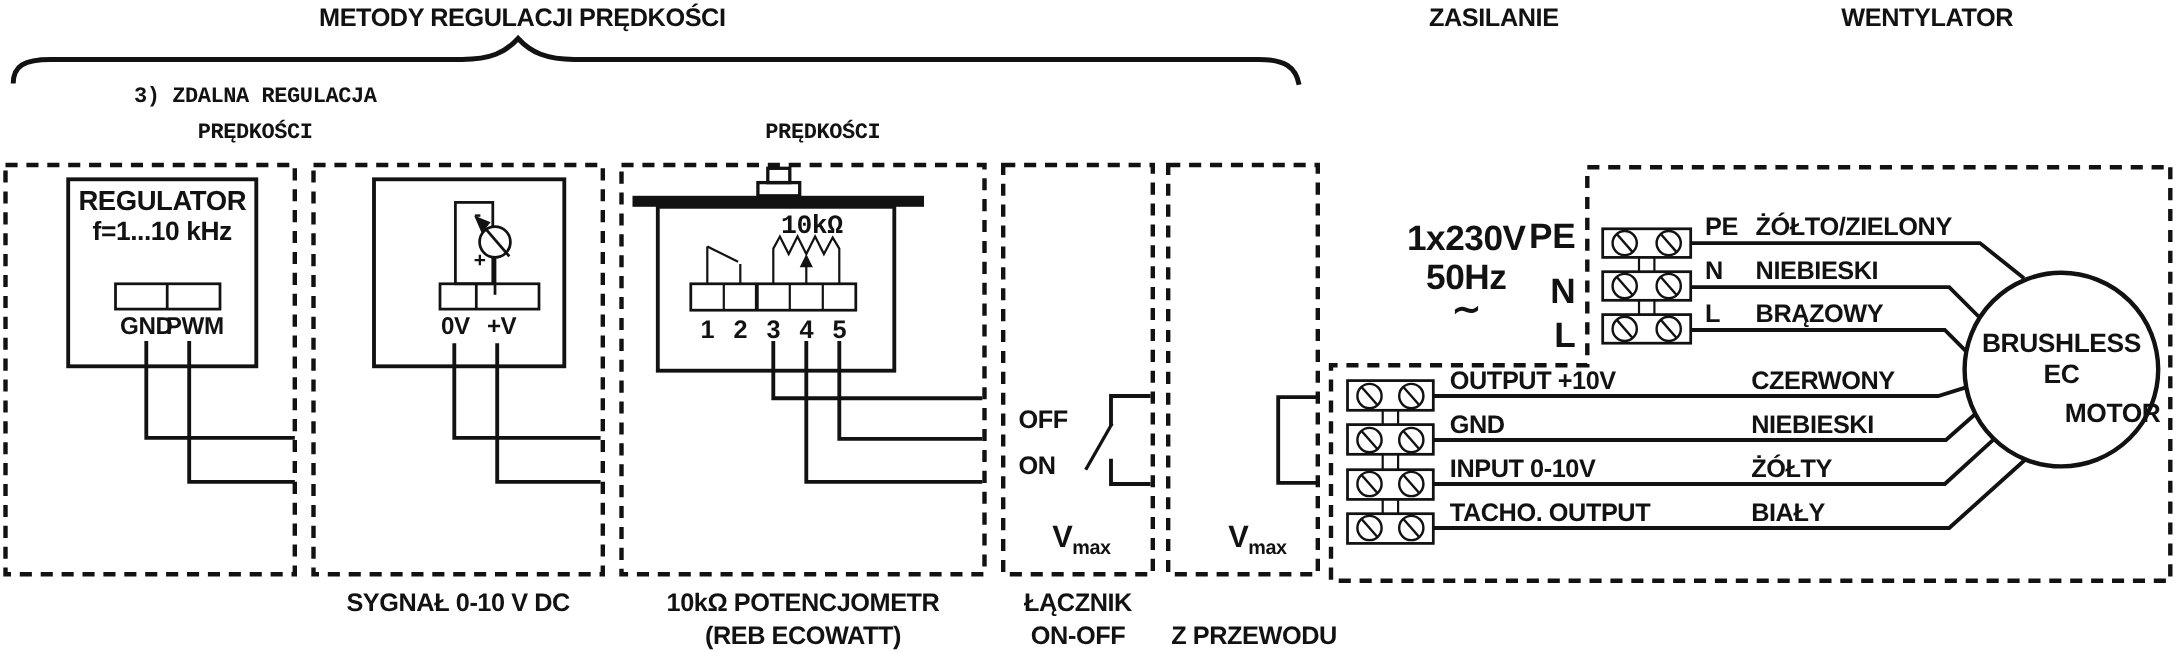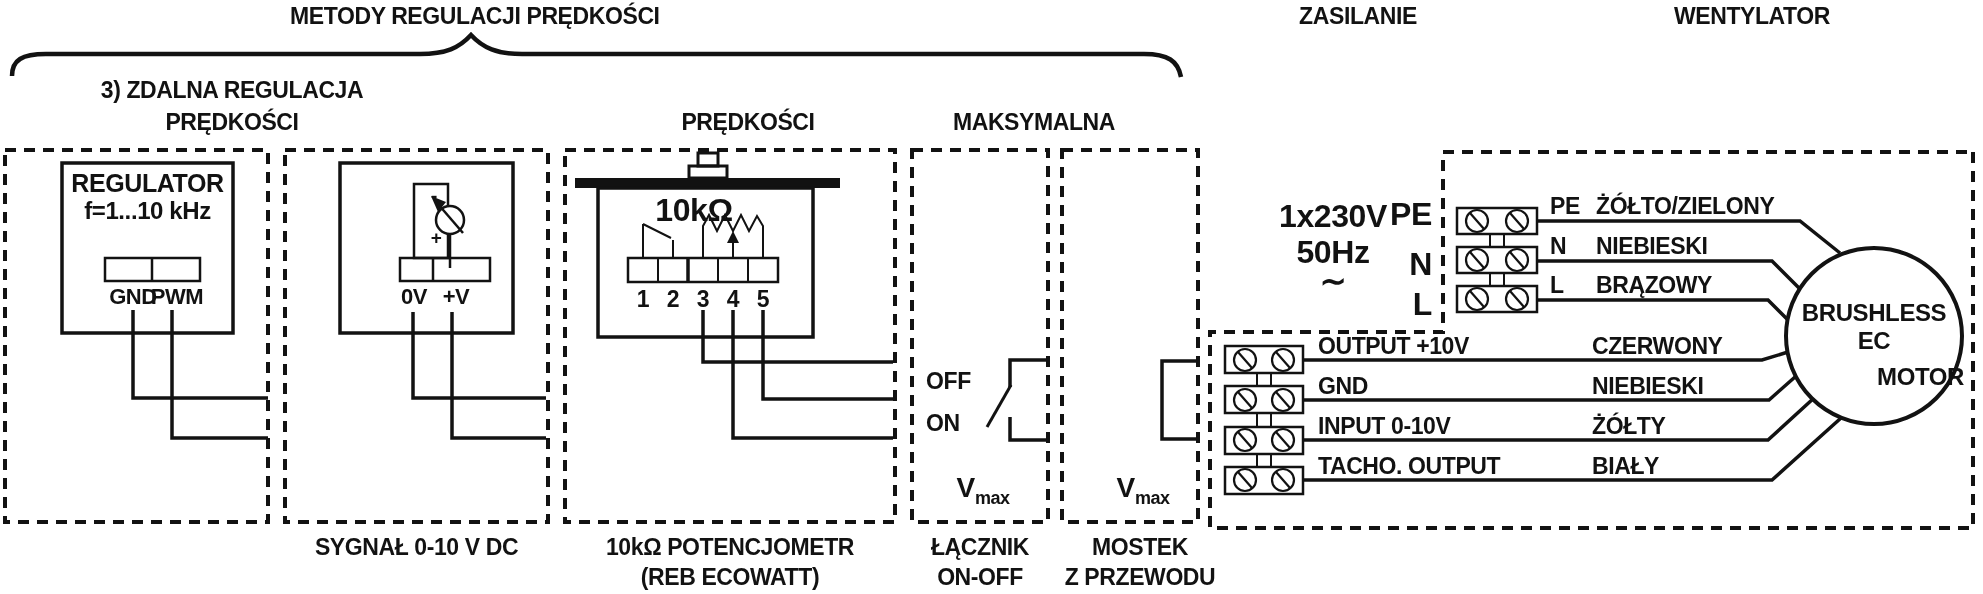--- a/index.html
+++ b/index.html
@@ -5,21 +5,21 @@
   html,body{margin:0;padding:0;background:#fff;}
   #canvas{
     position:relative;width:1983px;height:594px;background:#ffffff;overflow:hidden;
     font-family:"Liberation Sans",sans-serif;color:#121212;font-weight:700;letter-spacing:-0.4px;padding-left:40px;
   }
   #lineart{position:absolute;left:0;top:0;}
   .t{position:absolute;white-space:nowrap;line-height:1.05;}
   .c{text-align:center;}
   .r{text-align:right;}
   .fs-title{font-size:23px;}
-  .fs-head{font-size:23px;}
+  .fs-head{font-size:20px;font-family:Liberation Mono, monospace;}
   .fs-cap{font-size:23px;}
   .fs-big{font-size:32px;}
   .fs-lab{font-size:23px;}
   .fs-term{font-size:22px;}
   .fs-num{font-size:23px;}
   .fs-motor{font-size:24px;}
   .fs-sign{font-size:19px;}
   .tilde{font-size:32px;line-height:0.6;}
   .vmax{font-size:28px;}
   .vmax .sub{font-size:18px;position:relative;top:7px;letter-spacing:-0.5px;}
@@ -153,51 +153,49 @@
     <circle cx="1874" cy="336" r="88" stroke-width="4" fill="#ffffff"></circle>
   </svg>
 
   <div class="t c fs-title" style="left:290px;top:4px;width:366px;">METODY REGULACJI PRĘDKOŚCI</div>
   <div class="t c fs-title" style="left:1288px;top:4px;width:140px;">ZASILANIE</div>
   <div class="t c fs-title" style="left:1662px;top:4px;width:180px;">WENTYLATOR</div>
 
   <div class="t c fs-head" style="left:92px;top:78px;width:280px;">3) ZDALNA REGULACJA</div>
   <div class="t c fs-head" style="left:92px;top:110px;width:280px;">PRĘDKOŚCI</div>
   <div class="t c fs-head" style="left:608px;top:110px;width:280px;">PRĘDKOŚCI</div>
-  <div class="t c fs-head" style="left:894px;top:110px;width:280px;">MAKSYMALNA</div>
 
   <div class="t c fs-big" style="left:64px;top:170px;width:167px;font-size:25px;">REGULATOR</div>
   <div class="t c fs-big" style="left:64px;top:198px;width:167px;font-size:24px;">f=1...10 kHz</div>
   <div class="t c fs-term" style="left:100px;top:285px;width:66px;">GND</div>
   <div class="t c fs-term" style="left:146px;top:285px;width:62px;">PWM</div>
 
   <div class="t c fs-sign" style="left:424px;top:186px;width:20px;">-</div>
   <div class="t c fs-sign" style="left:426px;top:228px;width:20px;">+</div>
   <div class="t c fs-term" style="left:386px;top:285px;width:56px;">0V</div>
   <div class="t c fs-term" style="left:428px;top:285px;width:56px;">+V</div>
 
-  <div class="t c fs-big" style="left:654px;top:194px;width:80px;font-size:32px;">10kΩ</div>
+  <div class="t c fs-big" style="left:698px;top:194px;width:80px;font-size:24px;font-family:Liberation Mono, monospace;">10kΩ</div>
   <div class="t c fs-num" style="left:633px;top:287px;width:20px;">1</div>
   <div class="t c fs-num" style="left:663px;top:287px;width:20px;">2</div>
   <div class="t c fs-num" style="left:693px;top:287px;width:20px;">3</div>
   <div class="t c fs-num" style="left:723px;top:287px;width:20px;">4</div>
   <div class="t c fs-num" style="left:753px;top:287px;width:20px;">5</div>
 
   <div class="t fs-lab" style="left:926px;top:369px;">OFF</div>
   <div class="t fs-lab" style="left:926px;top:411px;">ON</div>
   <div class="t c vmax" style="left:930px;top:473px;width:106px;"><span>V</span><span class="sub">max</span></div>
 
   <div class="t c vmax" style="left:1090px;top:473px;width:106px;"><span>V</span><span class="sub">max</span></div>
 
   <div class="t c fs-cap" style="left:285px;top:535px;width:263px;">SYGNAŁ 0-10 V DC</div>
   <div class="t c fs-cap" style="left:565px;top:535px;width:330px;">10kΩ POTENCJOMETR</div>
   <div class="t c fs-cap" style="left:565px;top:565px;width:330px;">(REB ECOWATT)</div>
   <div class="t c fs-cap" style="left:912px;top:535px;width:136px;">ŁĄCZNIK</div>
   <div class="t c fs-cap" style="left:912px;top:565px;width:136px;">ON-OFF</div>
-  <div class="t c fs-cap" style="left:1040px;top:535px;width:200px;">MOSTEK</div>
   <div class="t c fs-cap" style="left:1040px;top:565px;width:200px;">Z PRZEWODU</div>
 
   <div class="t c fs-big" style="left:1273px;top:200px;width:120px;">1x230V</div>
   <div class="t c fs-big" style="left:1273px;top:236px;width:120px;">50Hz</div>
   <div class="t c tilde" style="left:1273px;top:272px;width:120px;">∼</div>
   <div class="t r fs-big" style="left:1372px;top:198px;width:60px;">PE</div>
   <div class="t r fs-big" style="left:1372px;top:248px;width:60px;">N</div>
   <div class="t r fs-big" style="left:1372px;top:288px;width:60px;">L</div>
 
   <div class="t fs-lab" style="left:1550px;top:194px;">PE</div>

